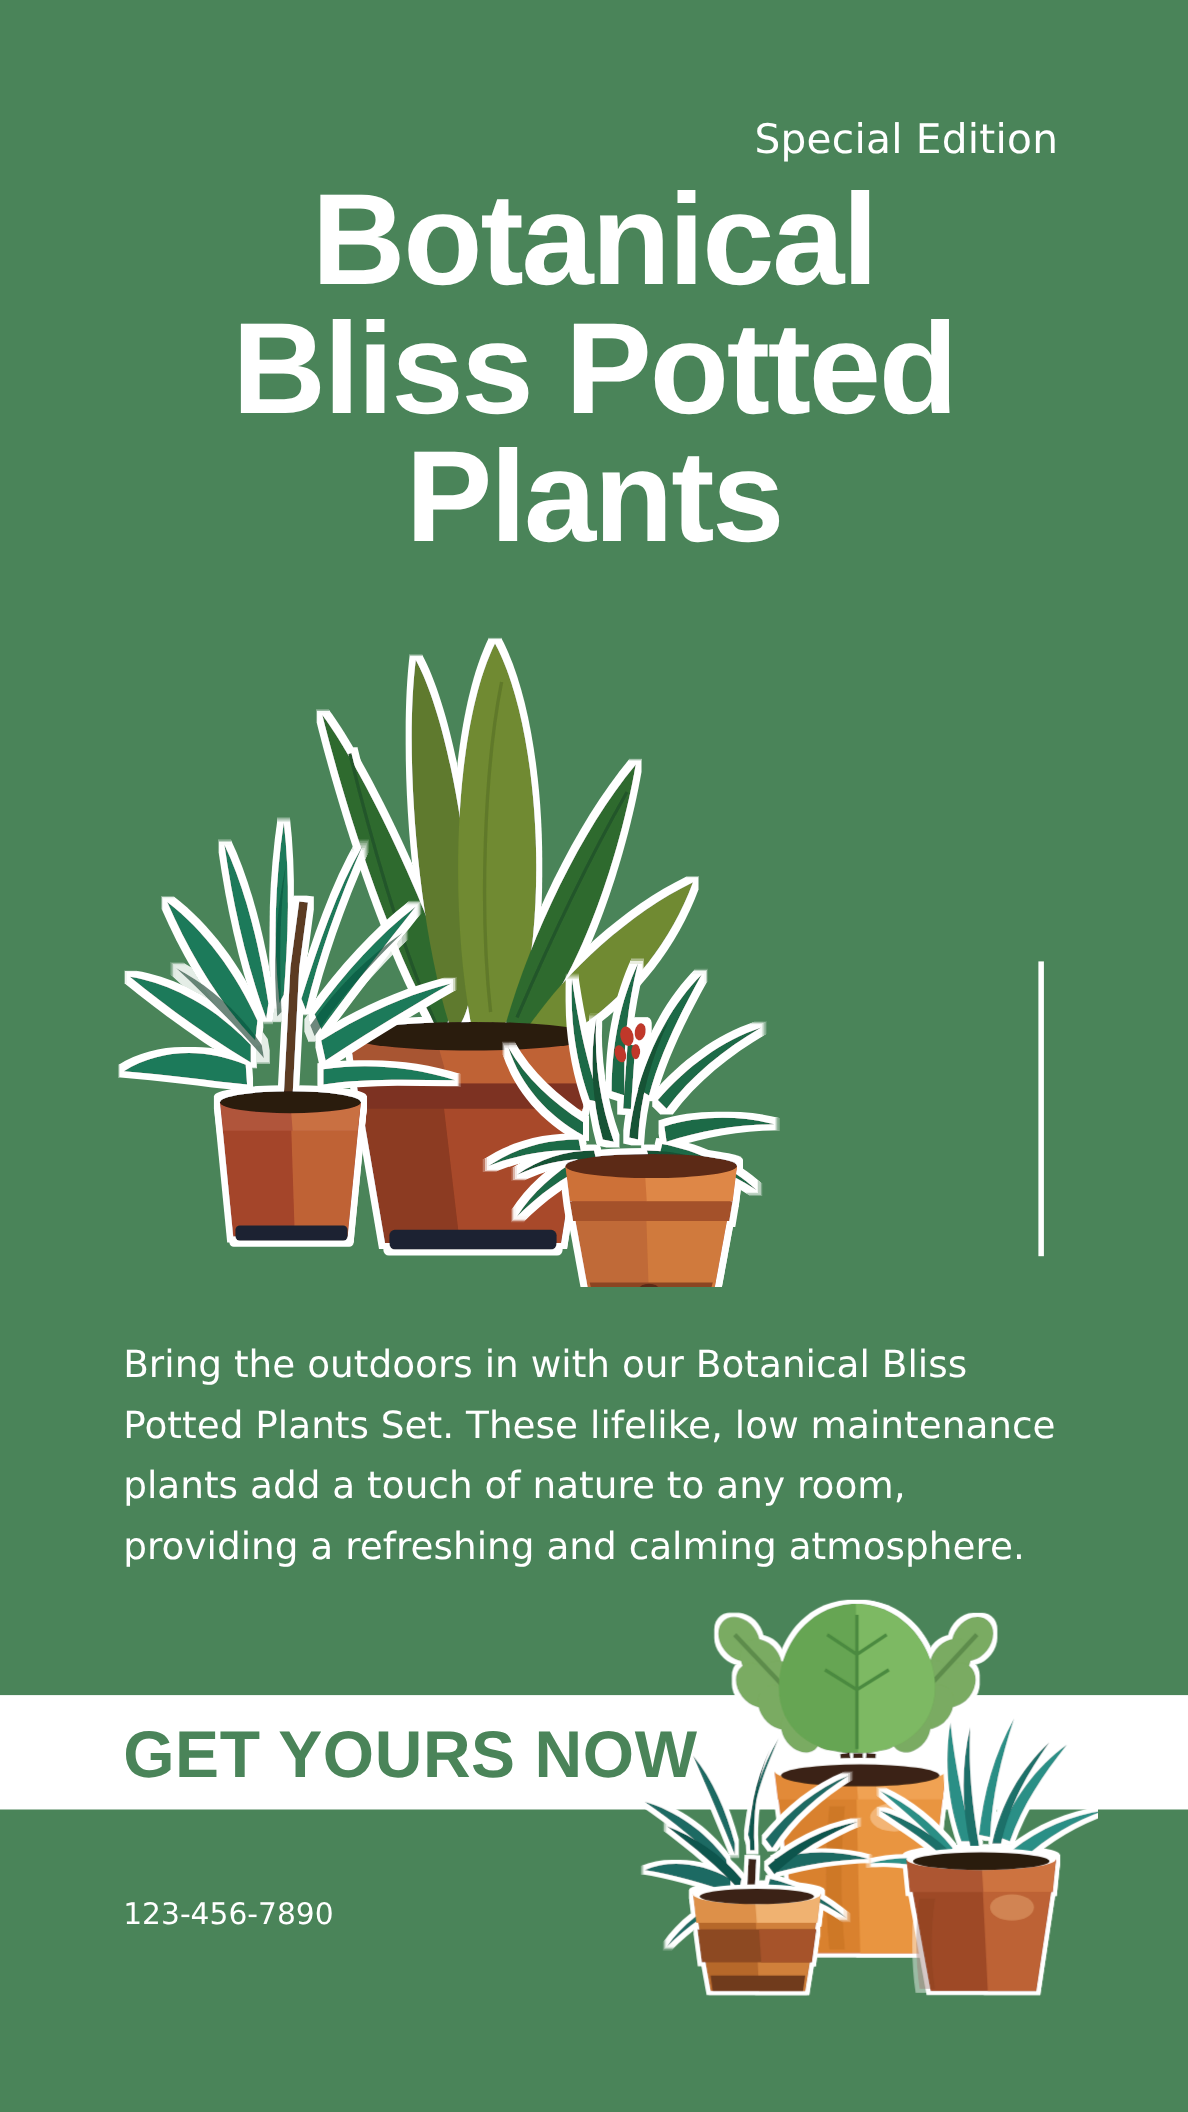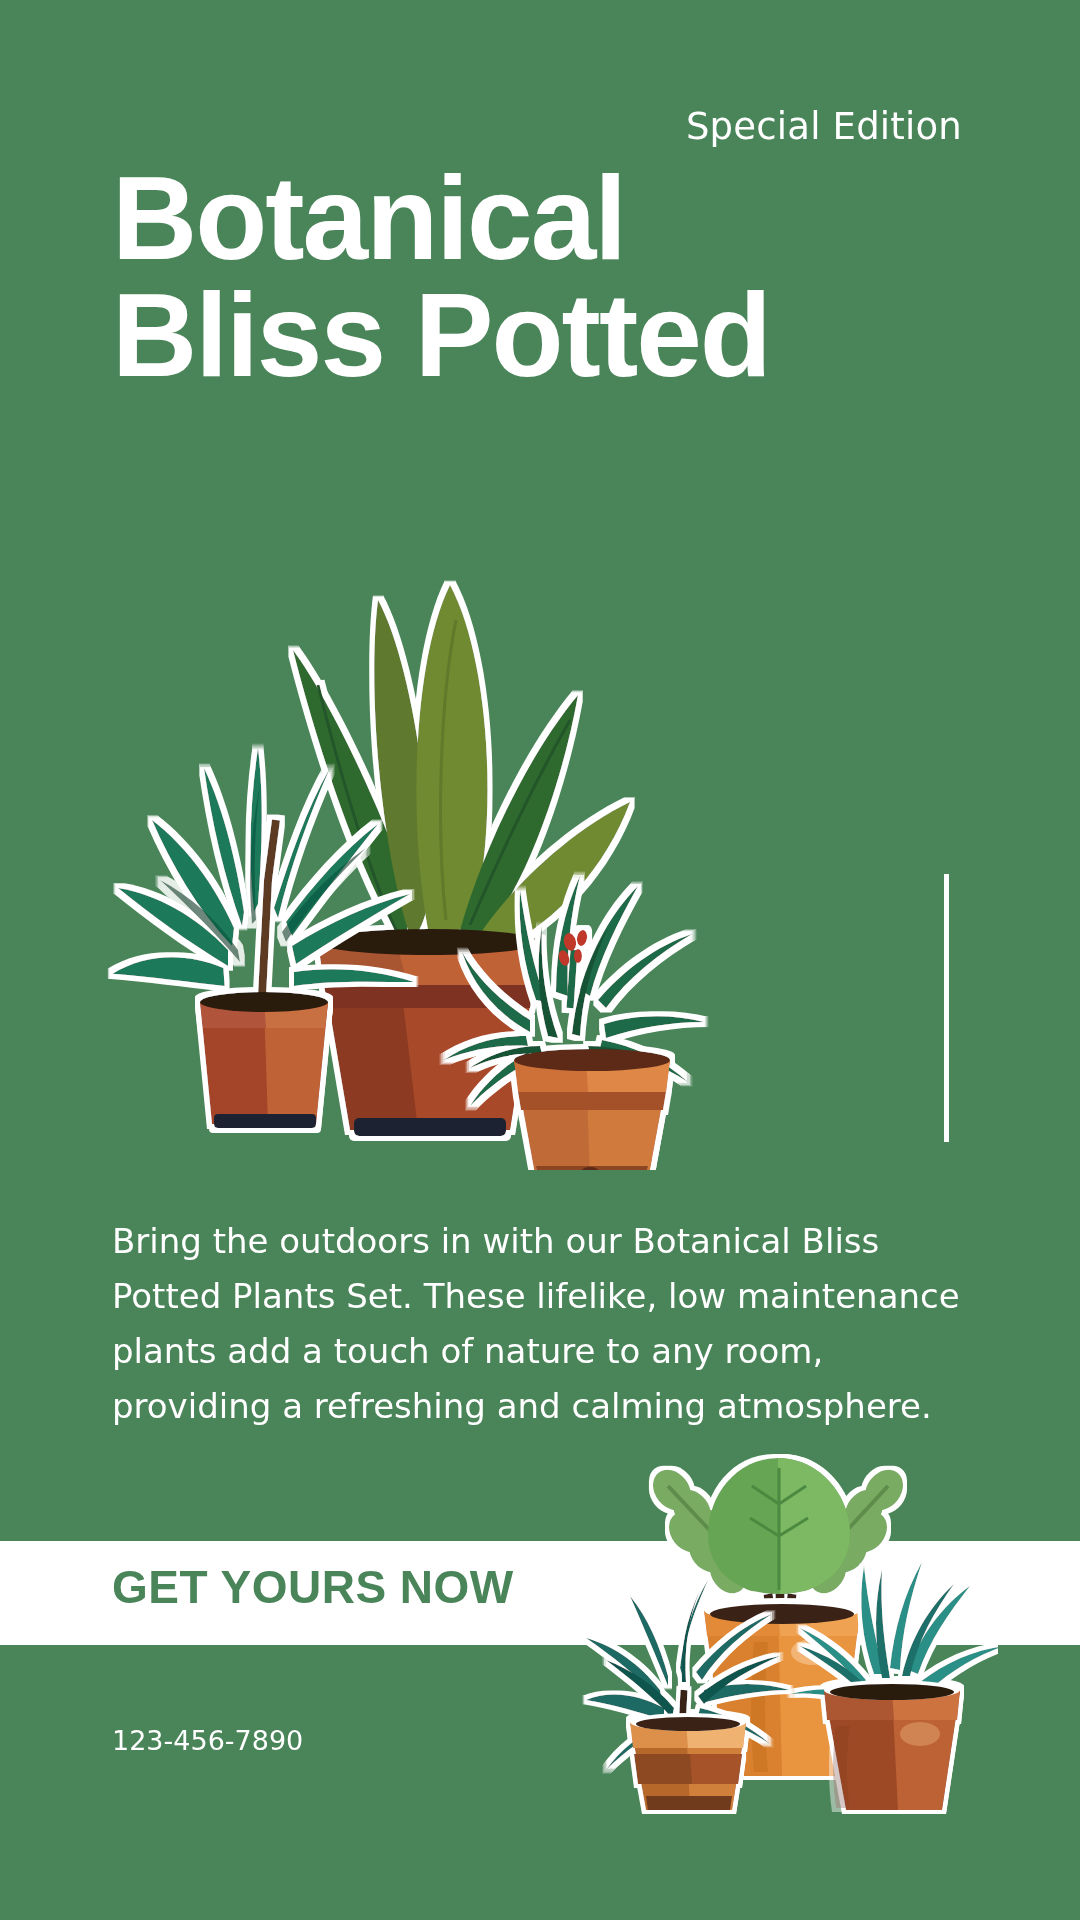--- a/index.html
+++ b/index.html
@@ -29,21 +29,21 @@
     font-family:"DejaVu Sans", sans-serif;
     white-space:nowrap;
   }
 
   
   .headline{
     position:absolute;
     top:160px;
     left:0;right:0;
     padding:0 112px 0 112px;
-    text-align:left;
+    text-align:center;
     color:#ffffff;
     font-family:"Liberation Sans", sans-serif;
     font-weight:bold;
     font-size:118px;
     line-height:0.99;
     letter-spacing:-2px;
     z-index:6;
     pointer-events:none;
   }
   .headline .hl-line{display:block;white-space:nowrap;}
@@ -83,21 +83,21 @@
     height:104px;
     background:#ffffff;
     z-index:5;
   }
   .cta-text{
     position:absolute;
     left:112px;
     top:1560px;
     font-family:"Liberation Sans", sans-serif;
     font-weight:bold;
-    font-size:46px;
+    font-size:60px;
     letter-spacing:0.5px;
     color:#4a8459;
     z-index:9;
     white-space:nowrap;
   }
 
   
   .contact{
     position:absolute;
     left:112px;
@@ -133,20 +133,21 @@
 </head>
 <body>
 
 <div class="poster">
 
   <div class="eyebrow">Special Edition</div>
 
   <div class="headline">
     <span class="hl-line">Botanical</span>
     <span class="hl-line">Bliss Potted</span>
+    <span class="hl-line">Plants</span>
   </div>
 
   <div class="vrule"></div>
 
   <div class="art-main">
     <svg viewBox="0 0 700 690" xmlns="http://www.w3.org/2000/svg">
       <defs>
         <filter id="wstroke" x="-20%" y="-20%" width="140%" height="140%">
           <feMorphology in="SourceAlpha" operator="dilate" radius="5" result="dil"></feMorphology>
           <feFlood flood-color="#ffffff" result="wht"></feFlood>

